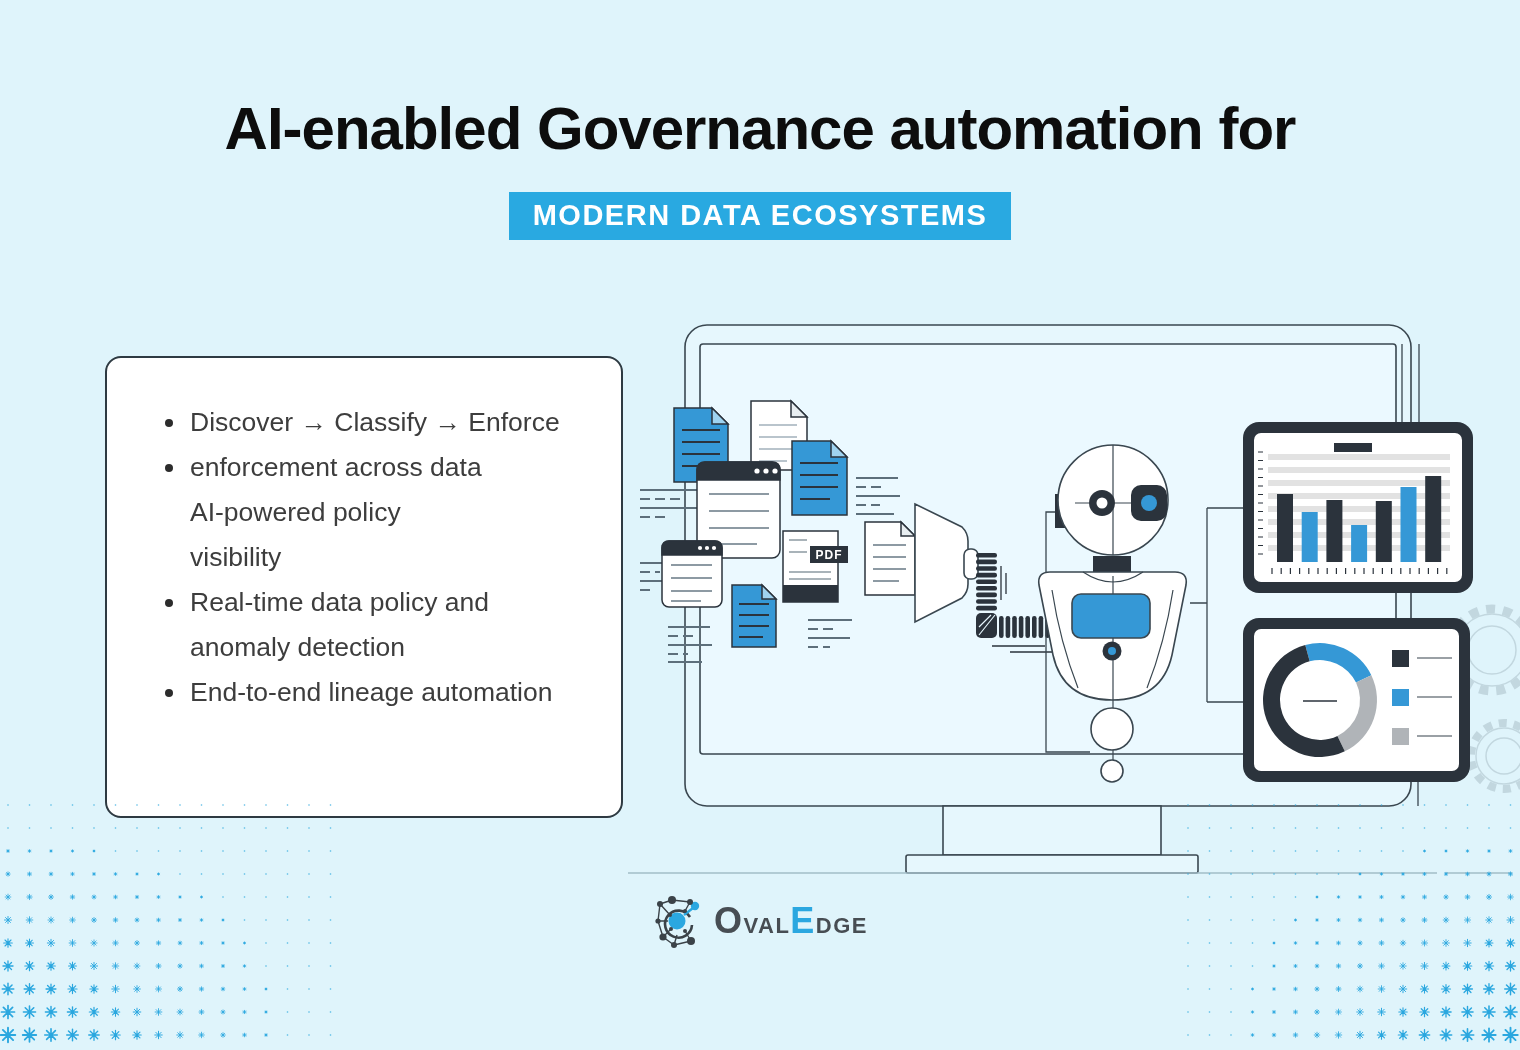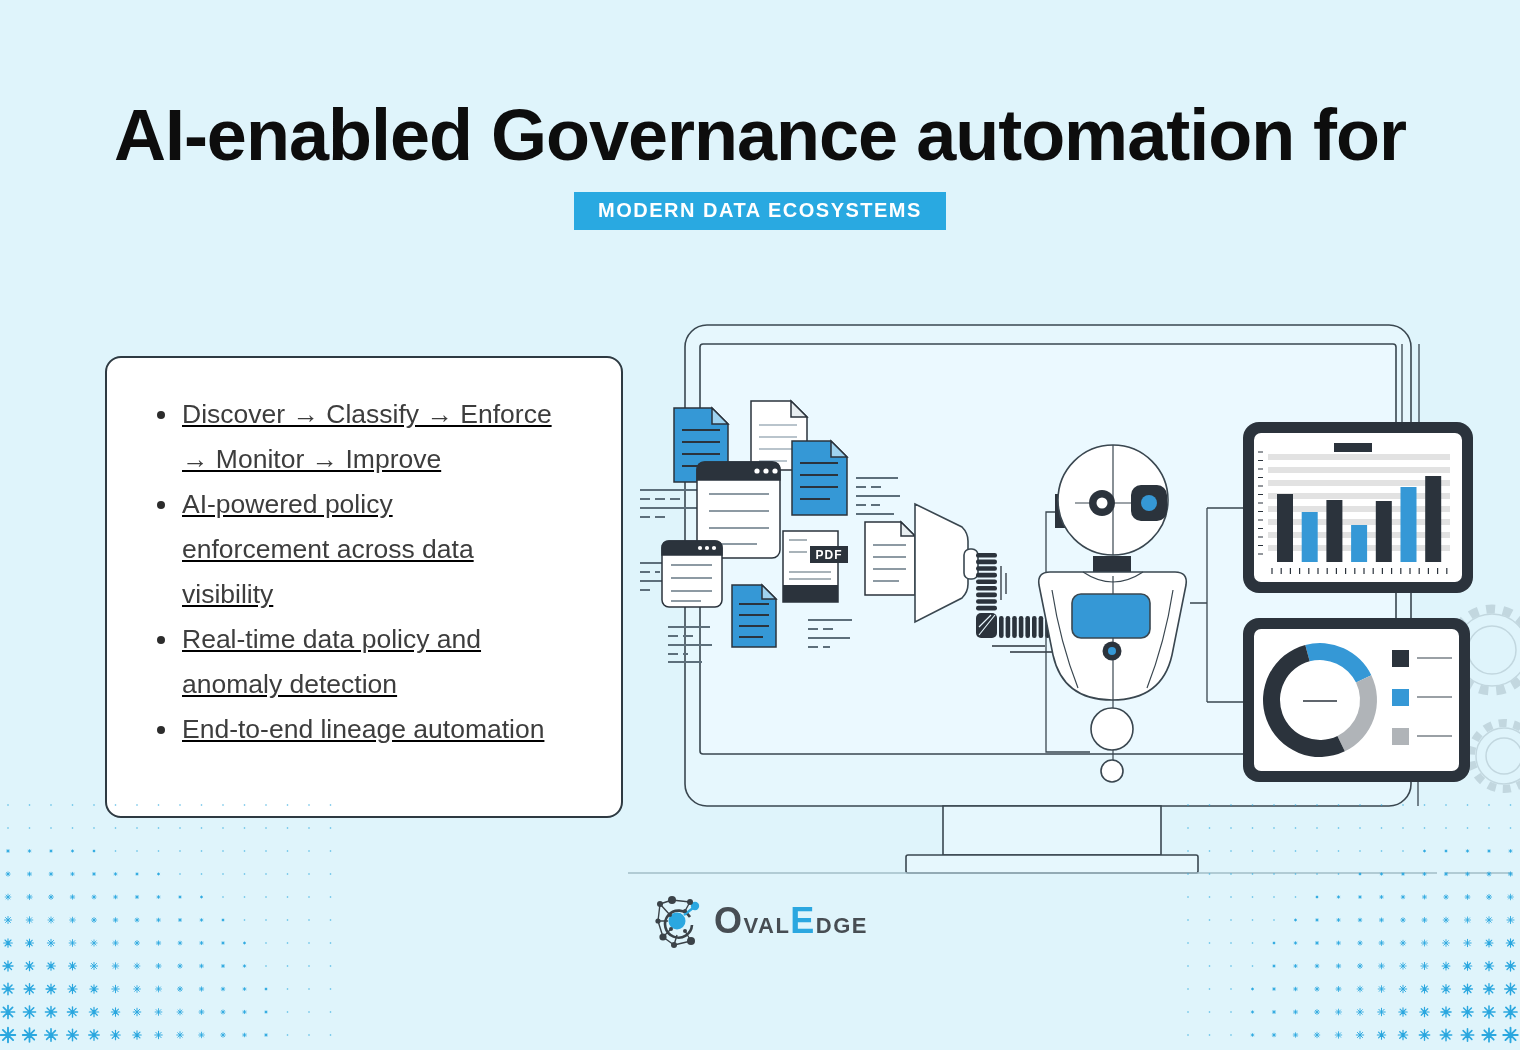--- a/index.html
+++ b/index.html
@@ -1,25 +1,25 @@
 <!DOCTYPE html>
 <html><head>
 <meta charset="utf-8">
 <style>
   html,body{margin:0;padding:0;}
   body{width:1520px;height:1050px;overflow:hidden;font-family:"Liberation Sans",sans-serif;}
   #page{position:relative;width:1520px;height:1050px;background:#dff4fb;overflow:hidden;}
   .title{position:absolute;left:0;top:94px;width:100%;text-align:center;
-    font-size:72px;font-weight:800;letter-spacing:-1px;color:#0d0d0d;}
+    font-size:60px;font-weight:800;letter-spacing:-1px;color:#0d0d0d;}
   .badge-wrap{position:absolute;left:0;top:192px;width:100%;text-align:center;}
   .badge{display:inline-block;background:#29a9e1;color:#ffffff;font-weight:700;
-    font-size:20px;letter-spacing:1.5px;padding:7px 24px 8px 24px;}
+    font-size:29px;letter-spacing:1.5px;padding:7px 24px 8px 24px;}
   .card{position:absolute;left:105px;top:356px;width:518px;height:462px;background:#ffffff;
     border:2px solid #2e3a42;border-radius:16px;box-sizing:border-box;}
-  .card ul{margin:0;padding:34px 26px 0 48px;list-style:none;text-decoration:underline;}
+  .card ul{margin:8px;padding:34px 26px 0 48px;list-style:none;}
   .card li{position:relative;padding-left:27px;font-size:26.5px;line-height:45px;color:#3d3d3d;}
   .card li::before{content:"";position:absolute;left:2px;top:19px;width:8px;height:8px;
     border-radius:50%;background:#2c2c2c;}
   .illu{position:absolute;left:620px;top:300px;}
   .logo{position:absolute;left:0;top:893px;width:100%;display:flex;justify-content:center;
     align-items:center;gap:10px;}
   .logo-text{line-height:1;white-space:nowrap;letter-spacing:1.5px;font-weight:700;color:#474d53;}
   .lg-big{font-size:36px;}
   .lg-small{font-size:22px;}
   .lg-e{color:#2ba7e0;}
@@ -35,25 +35,24 @@
   <div class="title">AI-enabled Governance automation for</div>
 
   <div class="badge-wrap">
     <span class="badge">MODERN DATA ECOSYSTEMS</span>
   </div>
 
   <div class="card">
     <ul>
       <li>
         <div>Discover → Classify → Enforce</div>
-        <div>→ Monitor → Improve</div>
       </li>
       <li>
+        <div>enforcement across data</div>
         <div>AI-powered policy</div>
-        <div>enforcement across data</div>
         <div>visibility</div>
       </li>
       <li>
         <div>Real-time data policy and</div>
         <div>anomaly detection</div>
       </li>
       <li>
         <div>End-to-end lineage automation</div>
       </li>
     </ul>

